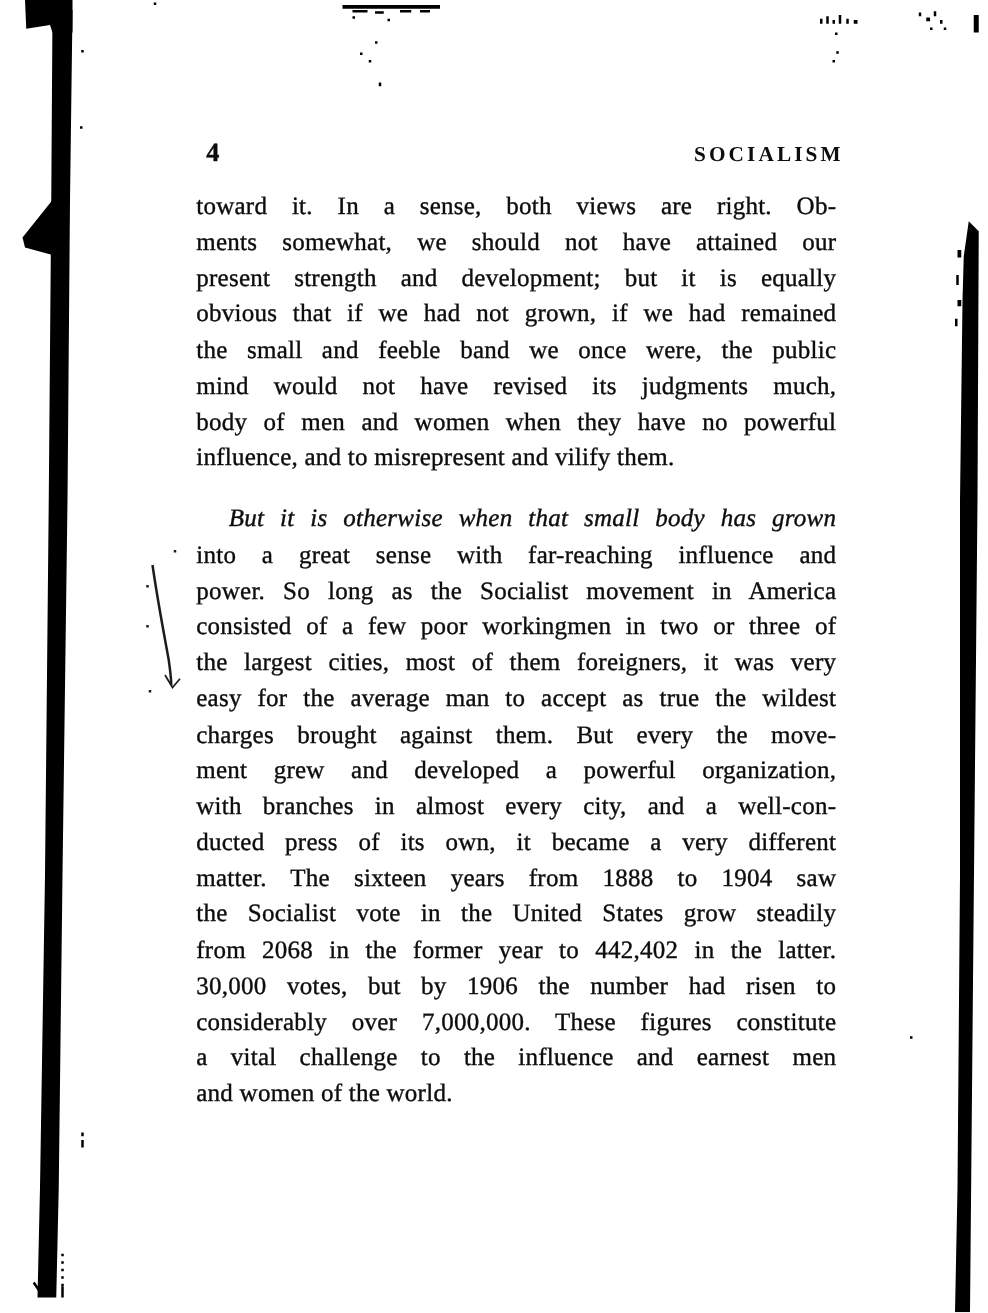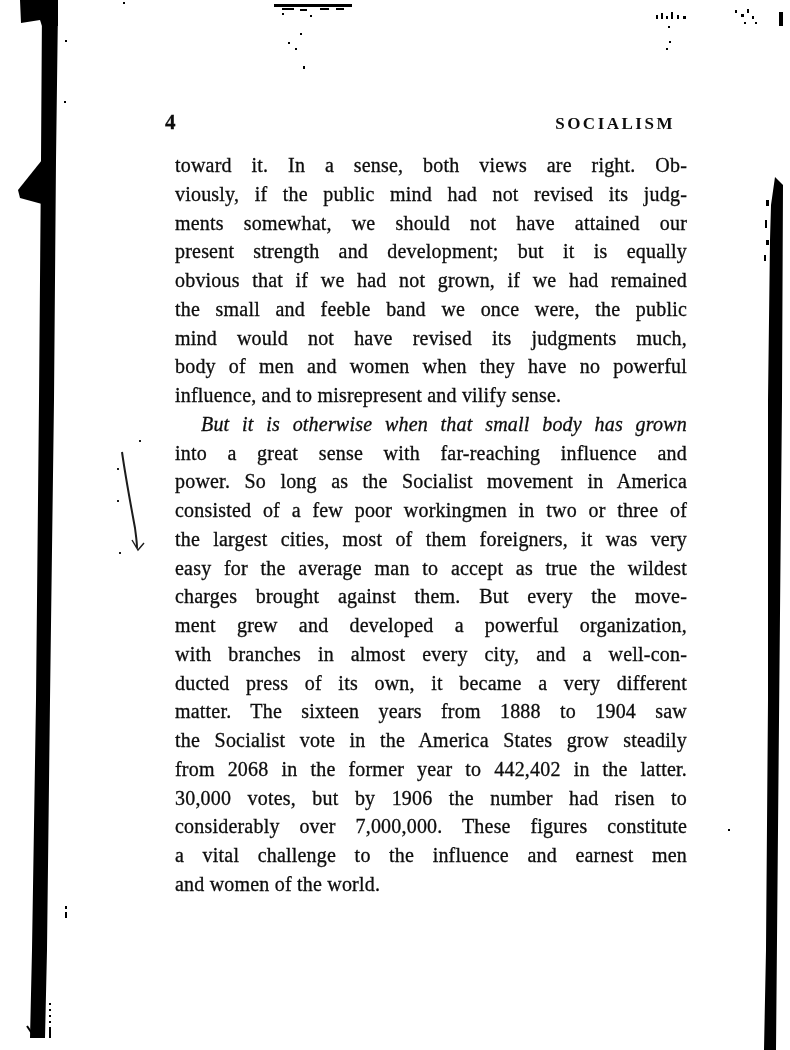--- a/index.html
+++ b/index.html
@@ -13,64 +13,63 @@
   .header { position:absolute; left:163px; top:110px; width:512px; height:26px; }
   .page-number {
     position:absolute; left:2px; top:0;
     font-size:21px; font-weight:700; letter-spacing:0.5px;
     -webkit-text-stroke:0.3px currentColor;
   }
   .running-title {
     position:absolute; left:0; right:0; top:4px; text-align:right;
     font-size:17px; letter-spacing:2.5px; font-weight:600;
   }
-  .body-text { position:absolute; left:175px; top:151px; width:512px; }
+  .body-text { position:absolute; left:157px; top:151px; width:512px; }
   .line {
     height:28.75px; line-height:28.75px; font-size:20px;
     letter-spacing:0.2px;
     text-align:justify; text-align-last:justify;
     -webkit-text-stroke:0.3px currentColor;
     white-space:normal; overflow:visible;
   }
   .line.nojust { text-align-last:left; }
-  .line.italic { font-style:italic; }
+  .line.italic { font-style:italic;margin-top:20px; }
   .line.indent { padding-left:26px; box-sizing:border-box; }
 </style>
 </head>
 <body>
 
 <div class="page">
 
   <div class="header">
     <span class="page-number">4</span>
     <span class="running-title">SOCIALISM</span>
   </div>
 
   <div class="body-text">
       <div class="line">toward it. In a sense, both views are right. Ob-</div>
-      <div class="line">viously, if the public mind had not revised its judg-</div>
       <div class="line">ments somewhat, we should not have attained our</div>
       <div class="line">present strength and development; but it is equally</div>
       <div class="line">obvious that if we had not grown, if we had remained</div>
       <div class="line">the small and feeble band we once were, the public</div>
       <div class="line">mind would not have revised its judgments much,</div>
       <div class="line">body of men and women when they have no powerful</div>
-      <div class="line nojust">influence, and to misrepresent and vilify sense.</div>
+      <div class="line nojust">influence, and to misrepresent and vilify them.</div>
       <div class="line italic indent">But it is otherwise when that small body has grown</div>
       <div class="line">into a great sense with far-reaching influence and</div>
       <div class="line">power. So long as the Socialist movement in America</div>
       <div class="line">consisted of a few poor workingmen in two or three of</div>
       <div class="line">the largest cities, most of them foreigners, it was very</div>
       <div class="line">easy for the average man to accept as true the wildest</div>
       <div class="line">charges brought against them. But every the move-</div>
       <div class="line">ment grew and developed a powerful organization,</div>
       <div class="line">with branches in almost every city, and a well-con-</div>
       <div class="line">ducted press of its own, it became a very different</div>
       <div class="line">matter. The sixteen years from 1888 to 1904 saw</div>
-      <div class="line">the Socialist vote in the America States grow steadily</div>
+      <div class="line">the Socialist vote in the United States grow steadily</div>
       <div class="line">from 2068 in the former year to 442,402 in the latter.</div>
       <div class="line">30,000 votes, but by 1906 the number had risen to</div>
       <div class="line">considerably over 7,000,000. These figures constitute</div>
       <div class="line">a vital challenge to the influence and earnest men</div>
       <div class="line nojust">and women of the world.</div>
     </div>
 
   <svg class="artifacts" viewBox="0 0 790 1050" xmlns="http://www.w3.org/2000/svg">
 
     <g fill="#000000">

